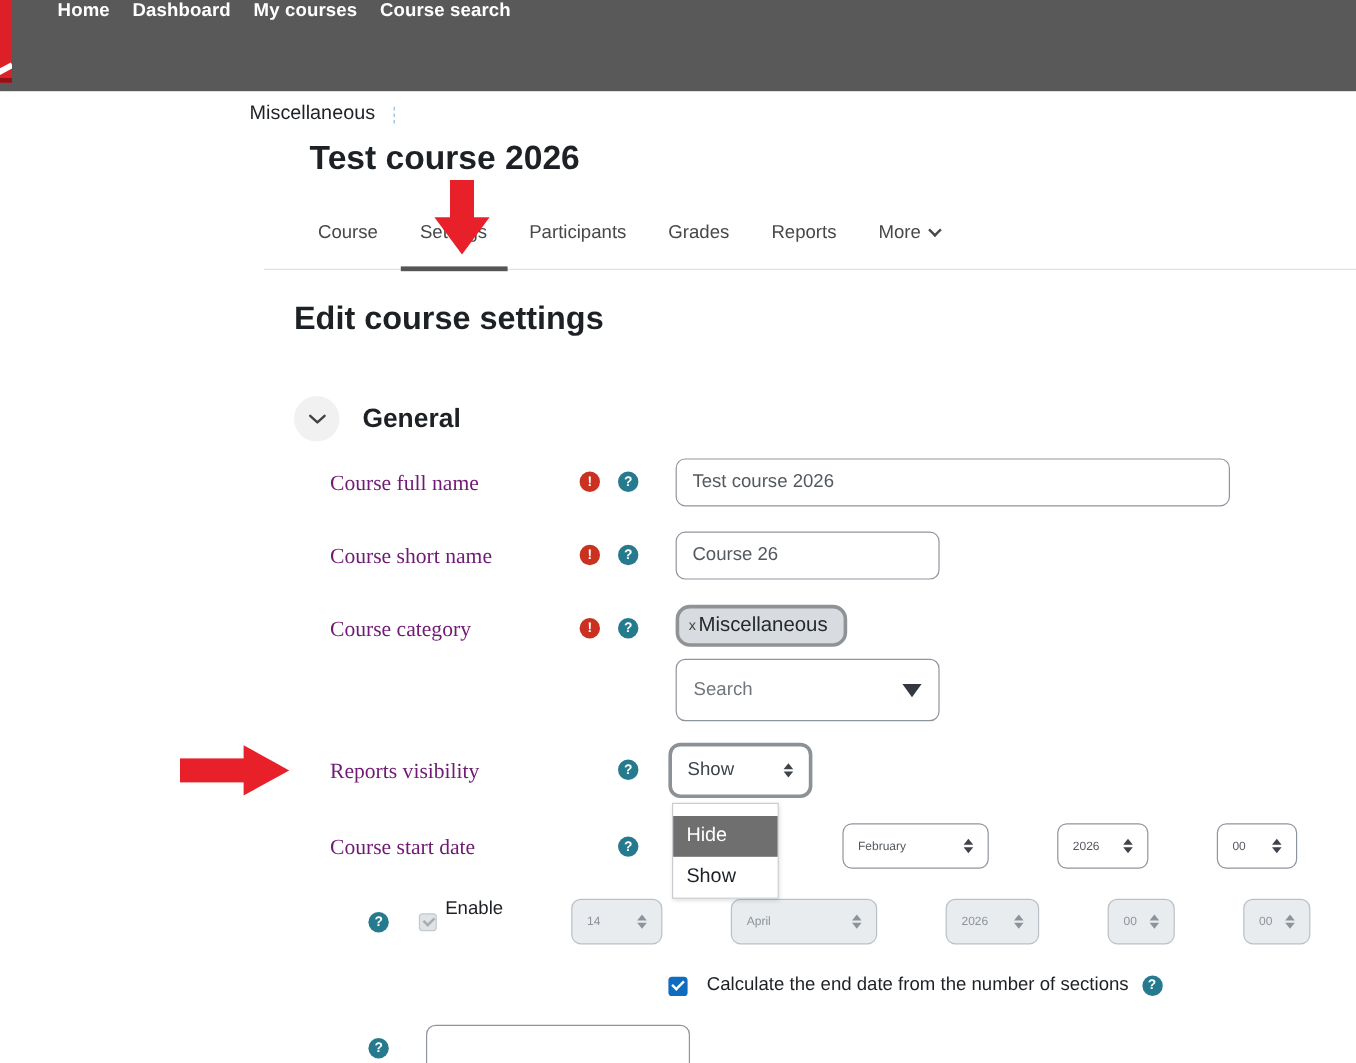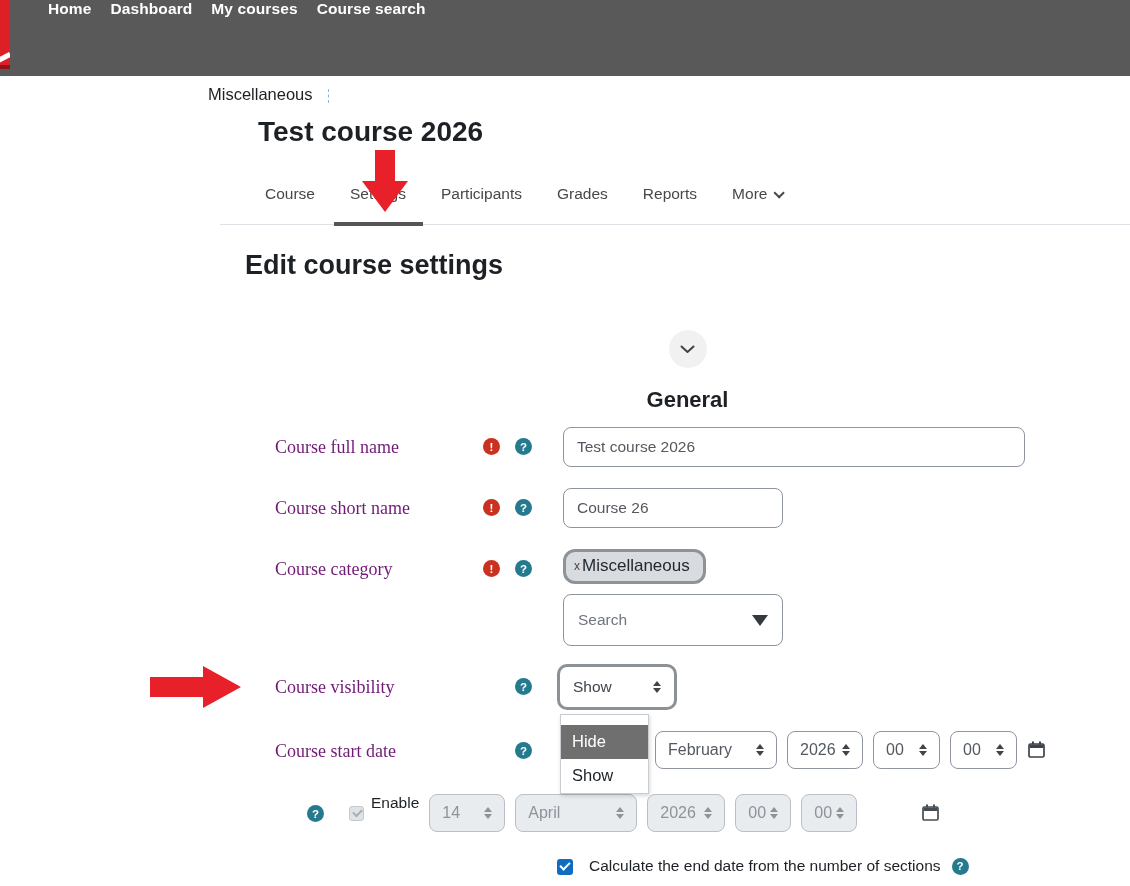--- a/index.html
+++ b/index.html
@@ -67,21 +67,21 @@
     border-left:23px solid transparent; border-right:23px solid transparent; border-top:31px solid #e8202a; }
   .arrow-right { position:absolute; left:-95px; top:2px; width:91px; height:42px; z-index:8; }
   .arrow-right .shaft { position:absolute; left:0; top:11px; width:55px; height:20px; background:#e8202a; }
   .arrow-right .head  { position:absolute; left:53px; top:0; width:0; height:0;
     border-top:21px solid transparent; border-bottom:21px solid transparent; border-left:38px solid #e8202a; }
 
   
   .main { margin-left:245px; }
   .page-heading { margin-top:25px; font-size:27px; font-weight:700; color:#1d2125; }
 
-  .general-header { margin-top:49px; display:flex; align-items:center; gap:19px;flex-direction:column; }
+  .general-header { margin-top:49px; display:flex; align-items:center; gap:19px; }
   .collapse-btn {
     width:38px; height:38px; border-radius:50%; background:#f1f1f1; border:none;
     display:flex; align-items:center; justify-content:center; cursor:pointer;
   }
   .section-title { font-size:22px; font-weight:700; color:#1d2125; }
 
   
   .form { margin-top:14px; }
   .frow { display:flex; margin-bottom:21px; padding-left:30px; align-items:flex-start; }
   .flabel { width:208px; flex-shrink:0; font-size:18px; color:#701a75; padding-top:10px;font-family:Liberation Serif, serif; }
@@ -139,22 +139,22 @@
     border:1px solid #c9cdd1; box-shadow:1px 2px 4px rgba(0,0,0,.15);
     padding-top:10px; z-index:20;
   }
   .dd-item { font-size:16.5px; color:#1d2125; padding:7px 0 8px 11px; cursor:pointer; }
   .dd-item.selected { background:#6f6f6f; color:#ffffff; }
 
   
   .dsel {
     height:38px; border:1px solid #8f959e; border-radius:8px; background:#fff;
     display:flex; align-items:center; justify-content:space-between;
-    padding:0 12px; font-size:16px; color:#53595f; cursor:pointer;
-    margin-right:10px; flex-shrink:0;
+    padding:0 12px; font-size:10px; color:#53595f; cursor:pointer;
+    margin-right:10px; flex-shrink:0;margin-left:47px;
   }
   .dsel.disabled { background:#e9ecef; border-color:#b9c0c7; color:#8d939a; cursor:default; }
   .w-day{width:76px;} .w-month{width:122px;} .w-year{width:76px;} .w-hm{width:67px;} .w-hm2{width:56px;} .w-month2{width:122px;} .w-year2{width:78px;}
   .start-spacer { width:88px; margin-right:10px; }
 
   .cal-icon { margin-top:9px; cursor:pointer; display:inline-block; }
   .cal-icon.end { margin-left:54px; }
   .cal-icon.disabled { opacity:.95; }
 
   
@@ -266,21 +266,21 @@
           </div>
         </div>
       </div>
     </div>
 
     <div class="frow" style="margin-bottom:21px; position:relative;">
       <div class="arrow-right">
         <div class="shaft"></div>
           <div class="head"></div>
       </div>
-      <label class="flabel" style="padding-top:13px;">Course visibility</label>
+      <label class="flabel" style="padding-top:13px;">Reports visibility</label>
       <div class="ficons" style="padding-top:14px;">
         <span class="icon-slot"></span>
         <span class="badge-icon badge-help">?</span>
       </div>
       <div class="fcontrol">
         <div class="vis-select">
           <span>Show</span>
           <span class="updown">
               <span class="u"></span>
               <span class="d"></span>

